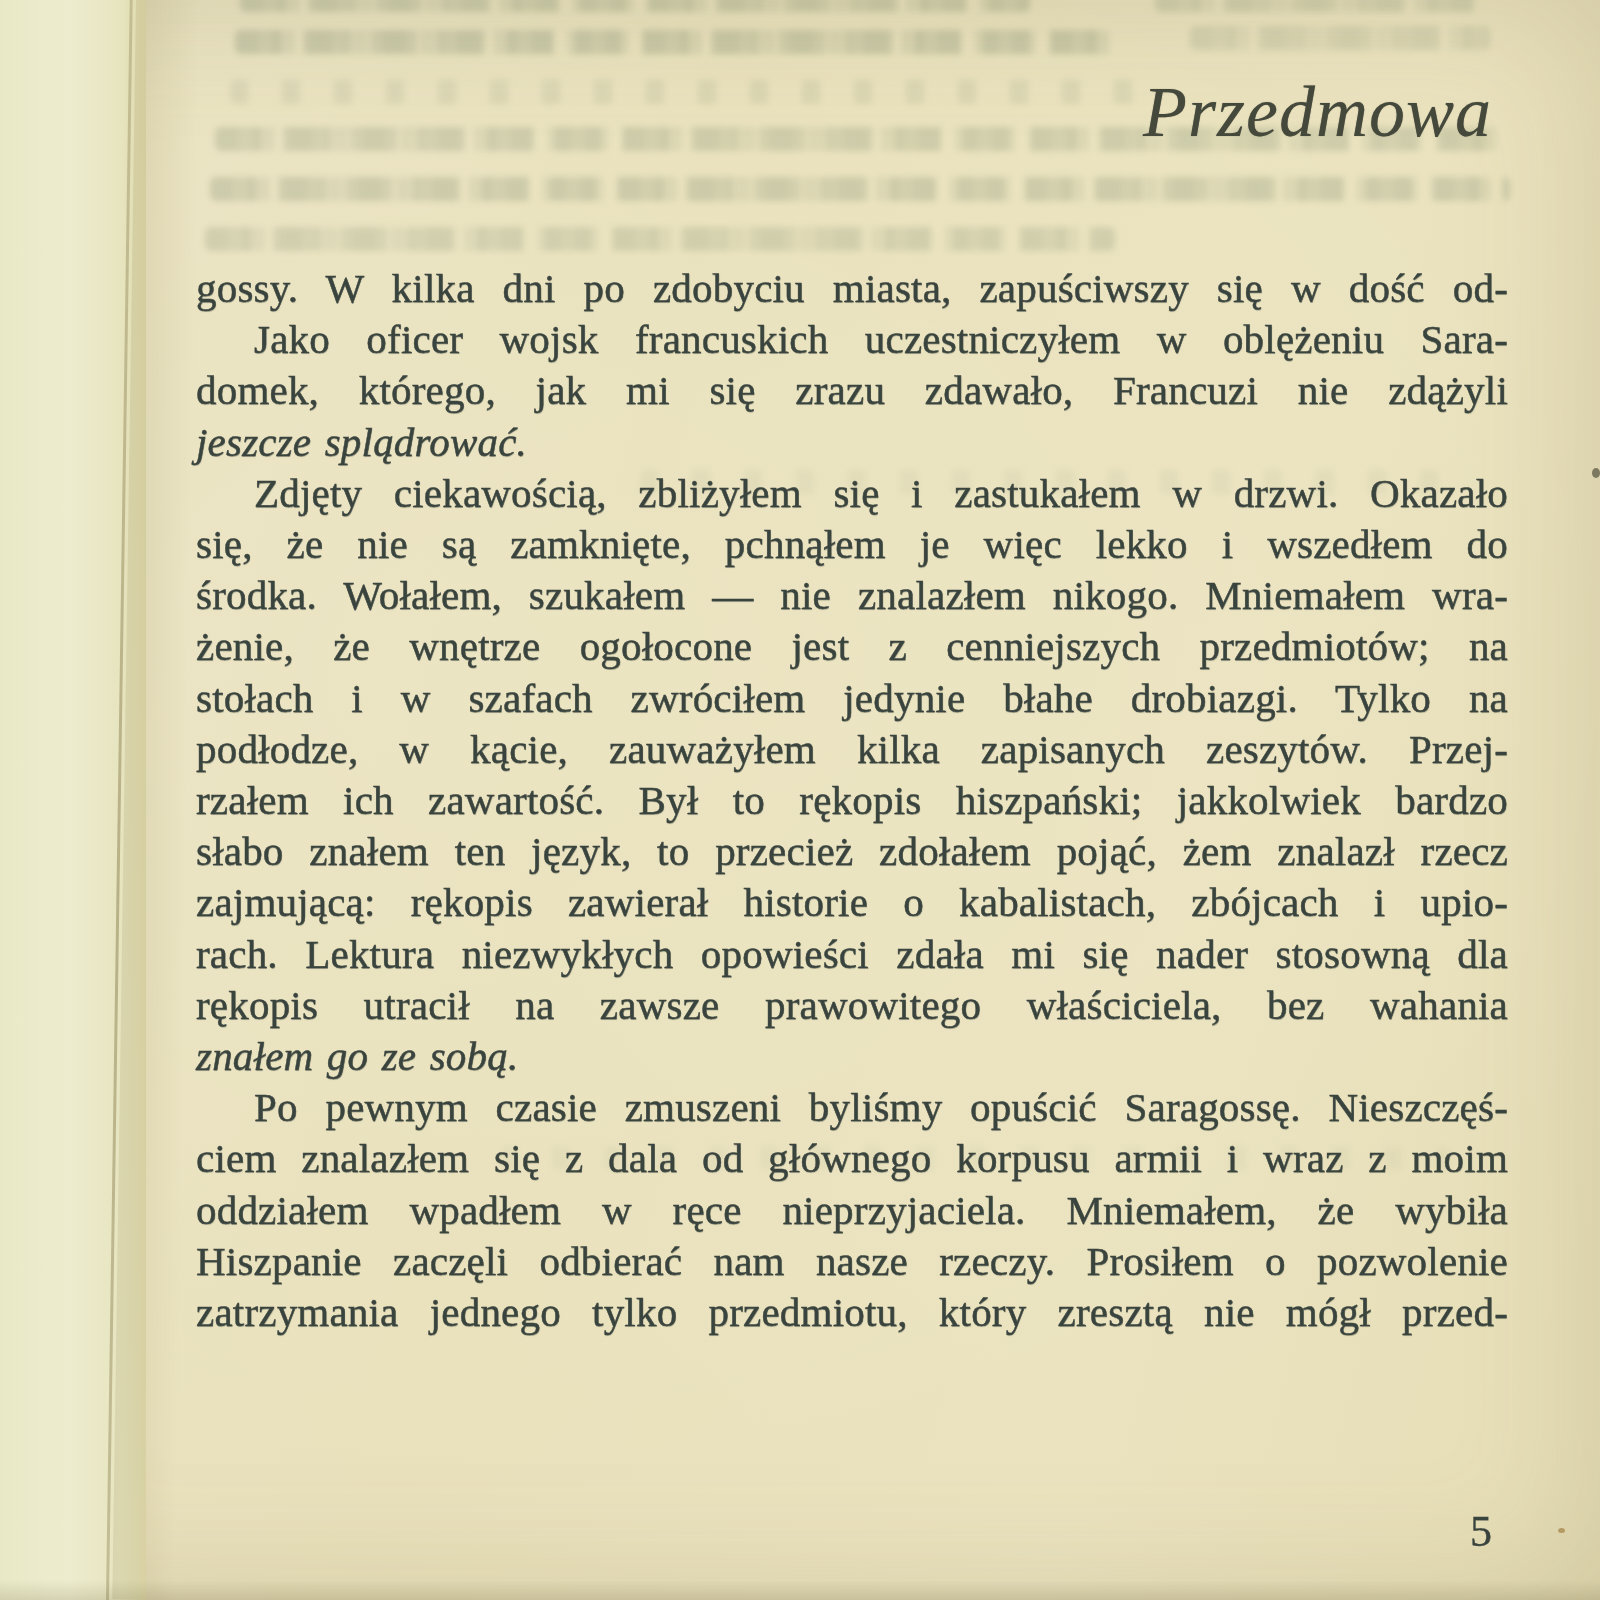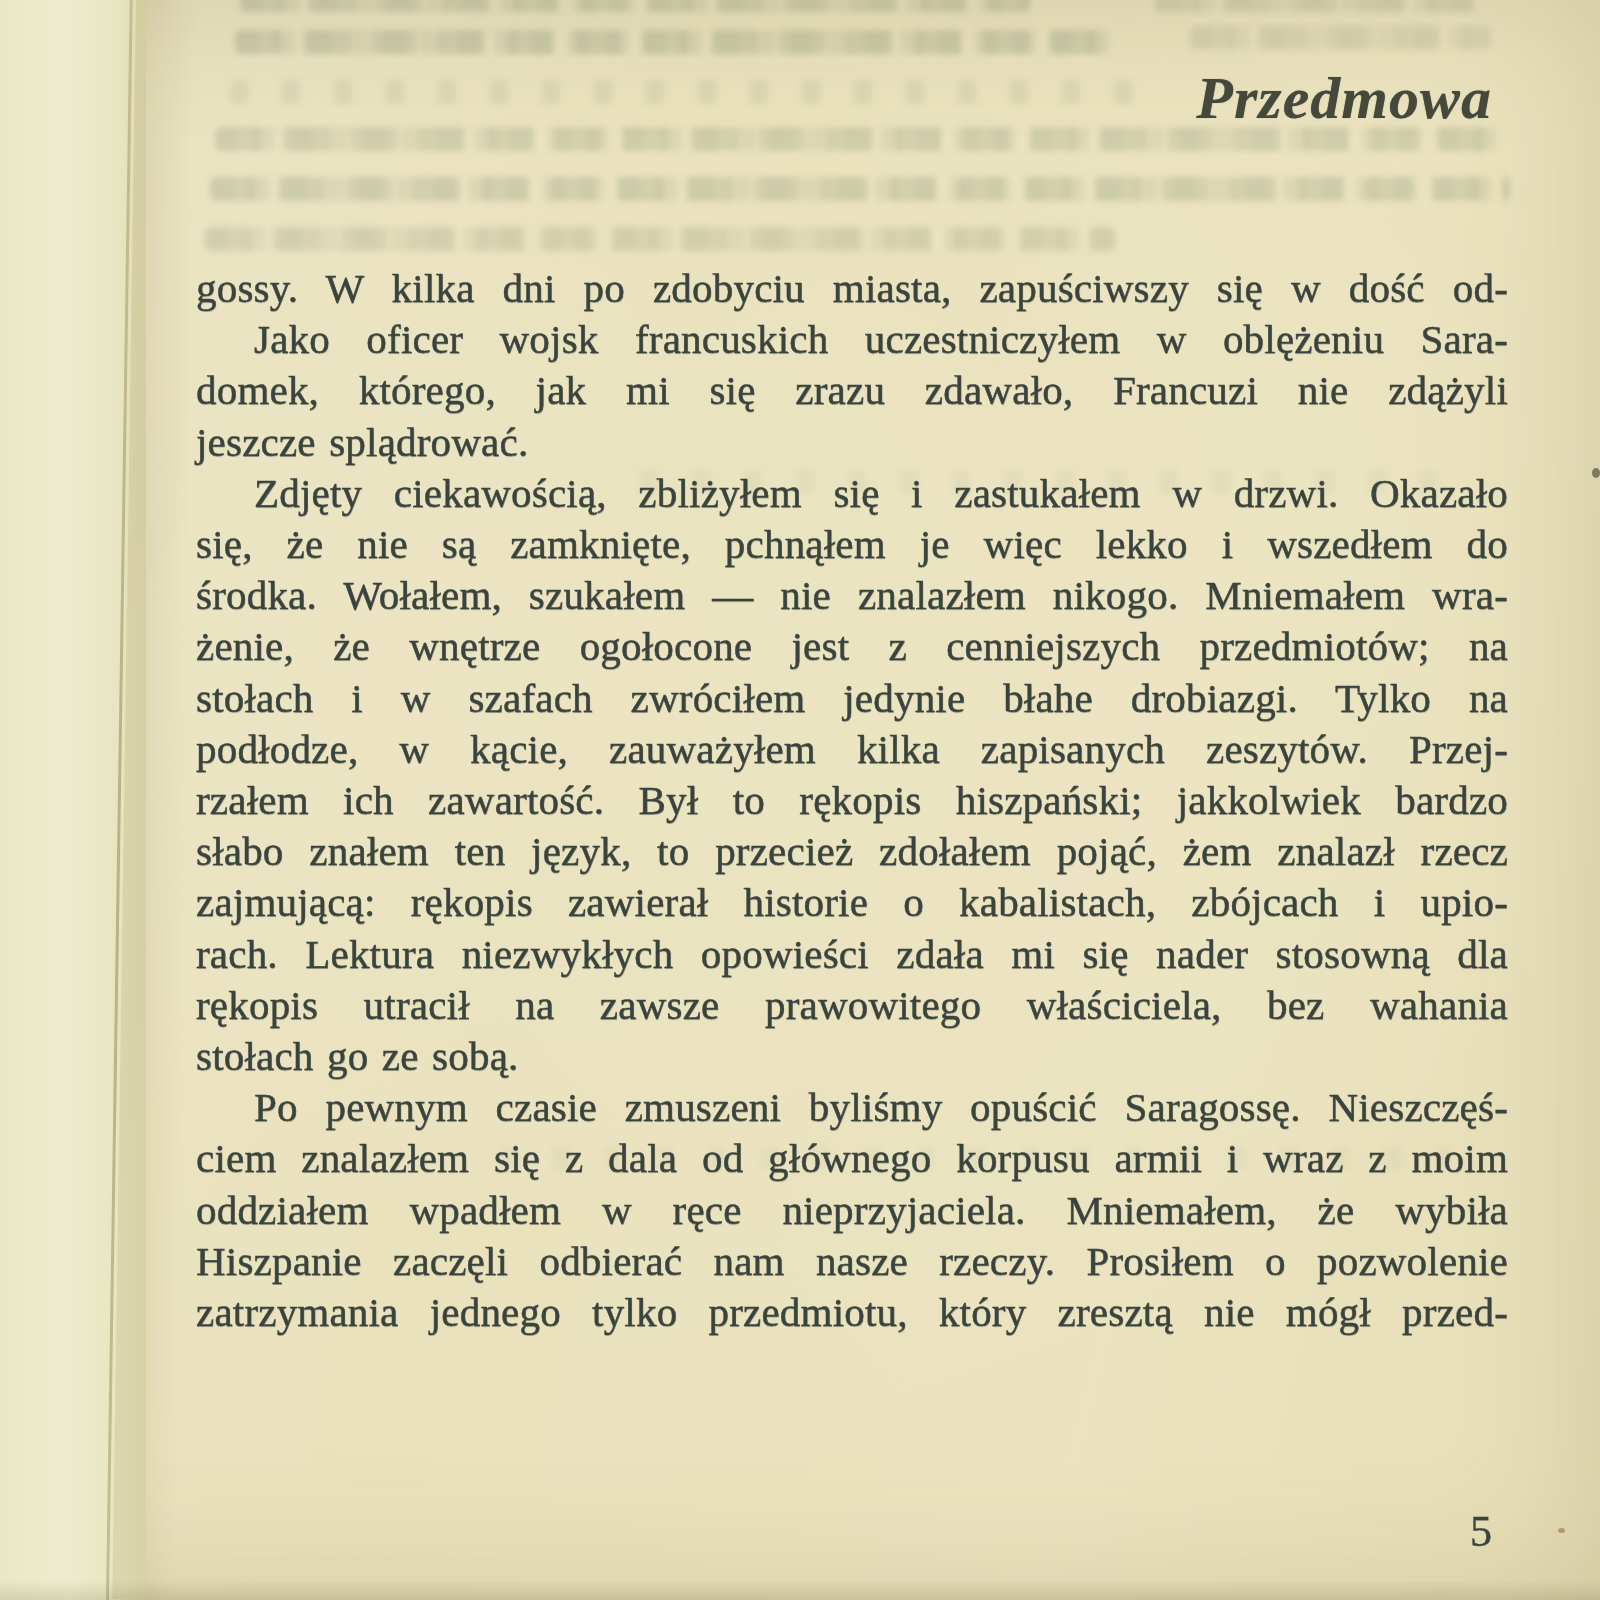--- a/index.html
+++ b/index.html
@@ -46,39 +46,38 @@
   }
   .ghost.sparse {
     background-image:
       repeating-linear-gradient(90deg, rgba(118,133,104,0.45) 0 18px, rgba(118,133,104,0) 18px 52px);
   }
 
   .speck { position:absolute; border-radius:50%; }
 
   
   .title {
-    position:absolute; top:68px; right:108px;
-    font-style:italic; font-size:60px; line-height:1;
+    position:absolute; top:76px; right:108px;
+    font-style:italic; font-size:72px; line-height:1;
     color:#45493c; letter-spacing:1px;
     text-shadow:0 0 1px rgba(62,66,52,0.55);
-    font-weight:bold;
   }
 
   
   .body-text {
     position:absolute; left:196px; top:263px; width:1312px;
     font-size:41px; line-height:51.2px;
     color:#3a443e;
     letter-spacing:0.2px;
     word-spacing:3px;
     -webkit-text-stroke:0.45px #3e4741;
     text-shadow:0.4px 0.5px 0.7px rgba(46,56,50,0.35);
   }
   .line { text-align:justify; text-align-last:justify; white-space:normal; }
-  .line.para-end { text-align-last:left; }
+  .line.para-end { text-align-last:left;font-style:italic; }
   .line.para-start { text-indent:58px; }
 
   .page-number {
     position:absolute; left:1428px; top:1506px; width:64px;
     font-size:44px; text-align:right; color:#3a443e;
     -webkit-text-stroke:0.4px #3e4741;
   }
 </style>
 </head>
 <body>
@@ -116,21 +115,21 @@
       <div class="line">się, że nie są zamknięte, pchnąłem je więc lekko i wszedłem do</div>
       <div class="line">środka. Wołałem, szukałem — nie znalazłem nikogo. Mniemałem wra-</div>
       <div class="line">żenie, że wnętrze ogołocone jest z cenniejszych przedmiotów; na</div>
       <div class="line">stołach i w szafach zwróciłem jedynie błahe drobiazgi. Tylko na</div>
       <div class="line">podłodze, w kącie, zauważyłem kilka zapisanych zeszytów. Przej-</div>
       <div class="line">rzałem ich zawartość. Był to rękopis hiszpański; jakkolwiek bardzo</div>
       <div class="line">słabo znałem ten język, to przecież zdołałem pojąć, żem znalazł rzecz</div>
       <div class="line">zajmującą: rękopis zawierał historie o kabalistach, zbójcach i upio-</div>
       <div class="line">rach. Lektura niezwykłych opowieści zdała mi się nader stosowną dla</div>
       <div class="line">rękopis utracił na zawsze prawowitego właściciela, bez wahania</div>
-      <div class="line para-end">stołach go ze sobą.</div>
+      <div class="line para-end">znałem go ze sobą.</div>
       <div class="line para-start">Po pewnym czasie zmuszeni byliśmy opuścić Saragossę. Nieszczęś-</div>
       <div class="line">ciem znalazłem się z dala od głównego korpusu armii i wraz z moim</div>
       <div class="line">oddziałem wpadłem w ręce nieprzyjaciela. Mniemałem, że wybiła</div>
       <div class="line">Hiszpanie zaczęli odbierać nam nasze rzeczy. Prosiłem o pozwolenie</div>
       <div class="line">zatrzymania jednego tylko przedmiotu, który zresztą nie mógł przed-</div>
     </div>
 
   <div class="page-number">5</div>
 
 </div>

